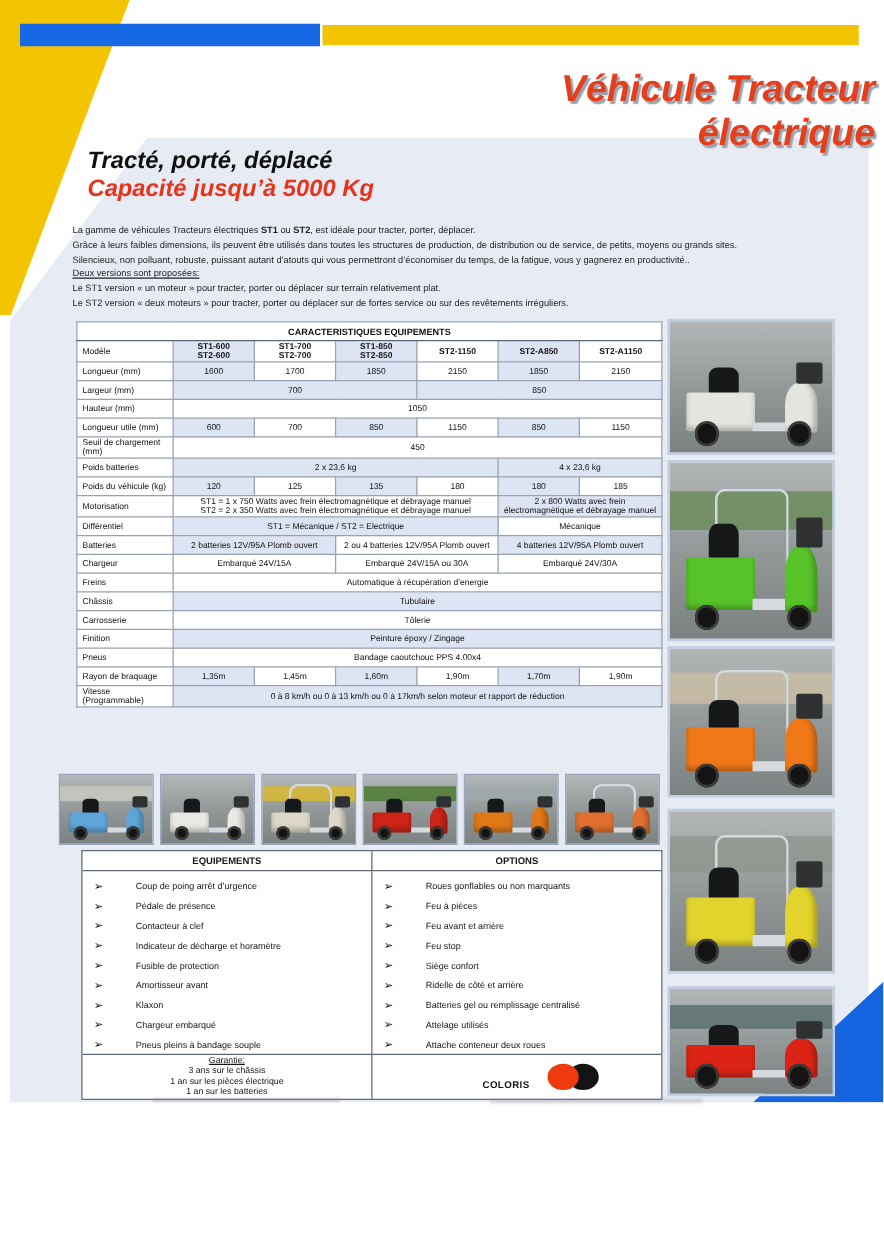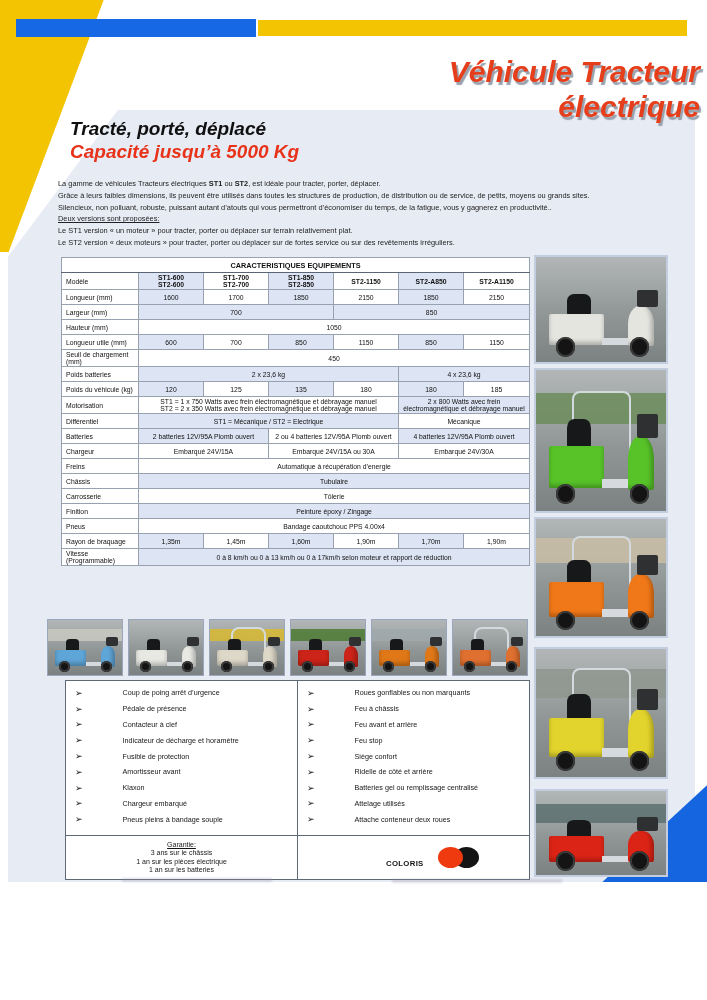--- a/index.html
+++ b/index.html
@@ -79,21 +79,21 @@
              background:#fff; border:1.2px solid #5f6976; box-sizing:border-box;
              display:flex; flex-direction:column; font-size:7.2px; color:#161616; }
   .eo-head { display:flex; border-bottom:1px solid #5f6976; }
   .eo-head-cell { flex:1; text-align:center; font-weight:bold; font-size:7.6px; padding:3px 0; }
   .eo-head-cell:first-child { border-right:1px solid #5f6976; }
   .eo-body { display:flex; flex:1; }
   .eo-col { flex:1; padding-top:4px; }
   .eo-col:first-child { border-right:1px solid #5f6976; }
   .eo-item { display:flex; align-items:center; height:15.8px; }
   .eo-bullet { margin-left:9px; font-size:9px; color:#111; }
-  .eo-text { margin-left:40px; }
+  .eo-text { margin-left:26px; }
   .eo-foot { display:flex; border-top:1px solid #5f6976; height:43px; }
   .eo-foot-left { flex:1; border-right:1px solid #5f6976; display:flex; align-items:center; justify-content:center; }
   .garantie { text-align:center; font-size:7px; line-height:8.2px; }
   .garantie-title { text-decoration:underline; }
   .garantie-lines { white-space:pre-line; }
   .eo-foot-right { flex:1; display:flex; align-items:center; }
   .coloris-label { font-weight:bold; font-size:7.8px; margin-left:88px; letter-spacing:.3px;margin-top:12px; }
   .dots { display:flex; margin-left:14px; align-items:center; }
   .dot { width:25px; height:21px; border-radius:50%; }
   .dot-red { background:#ee3a0e; position:relative; z-index:2; }
@@ -374,20 +374,24 @@
         <div class="v-rear" style="background: rgb(220, 36, 22);"></div>
         <div class="v-plat"></div>
         <div class="v-front" style="background: rgb(220, 36, 22);"></div>
         <div class="v-basket"></div>
         <div class="v-w1"></div>
         <div class="v-w2"></div>
       </div>
     </div>
 
   <div class="eo-wrap">
+    <div class="eo-head">
+      <div class="eo-head-cell">EQUIPEMENTS</div>
+      <div class="eo-head-cell">OPTIONS</div>
+    </div>
     <div class="eo-body">
       <div class="eo-col" id="equip-list">
           <div class="eo-item">
             <span class="eo-bullet">➢</span>
             <span class="eo-text">Coup de poing arrêt d’urgence</span>
           </div>
           <div class="eo-item">
             <span class="eo-bullet">➢</span>
             <span class="eo-text">Pédale de présence</span>
           </div>
@@ -420,21 +424,21 @@
             <span class="eo-text">Pneus pleins à bandage souple</span>
           </div>
         </div>
       <div class="eo-col" id="options-list">
           <div class="eo-item">
             <span class="eo-bullet">➢</span>
             <span class="eo-text">Roues gonflables ou non marquants</span>
           </div>
           <div class="eo-item">
             <span class="eo-bullet">➢</span>
-            <span class="eo-text">Feu à châssis</span>
+            <span class="eo-text">Feu à pièces</span>
           </div>
           <div class="eo-item">
             <span class="eo-bullet">➢</span>
             <span class="eo-text">Feu avant et arrière</span>
           </div>
           <div class="eo-item">
             <span class="eo-bullet">➢</span>
             <span class="eo-text">Feu stop</span>
           </div>
           <div class="eo-item">

